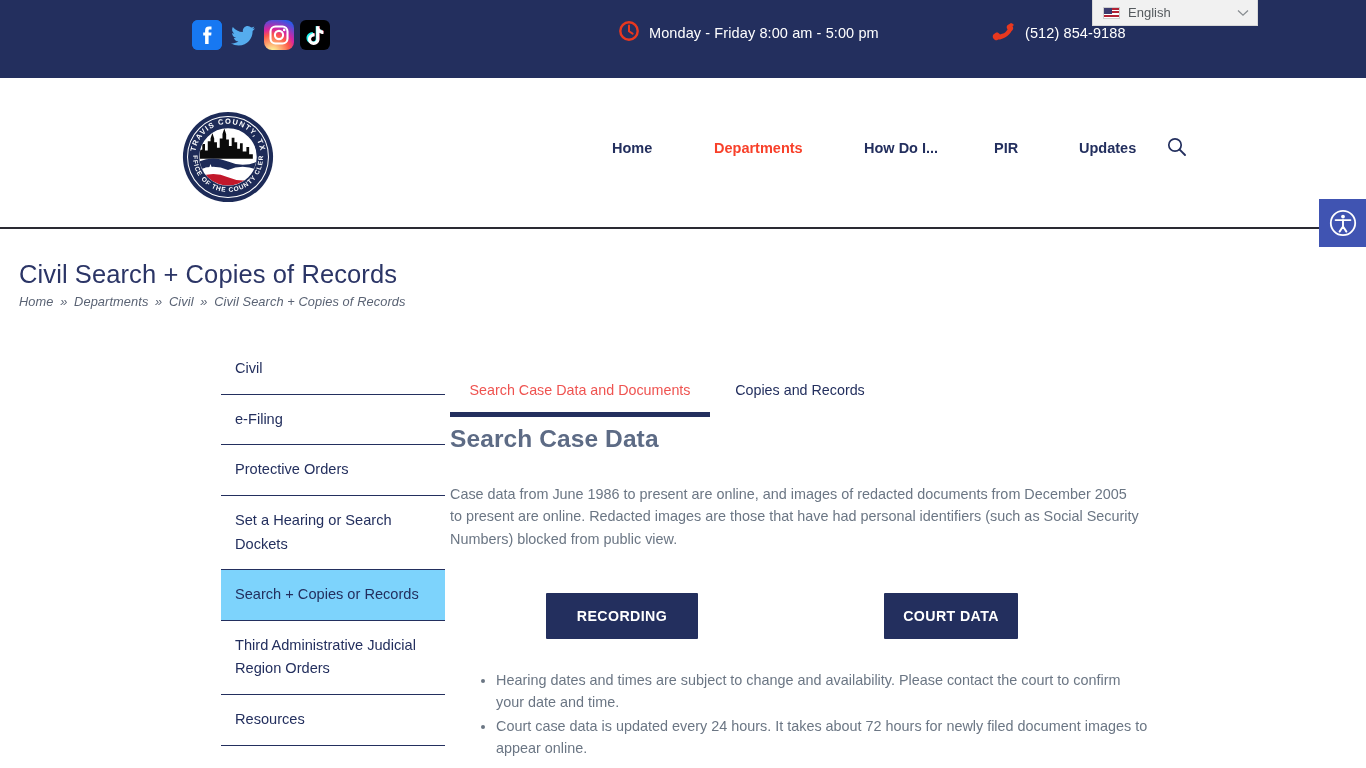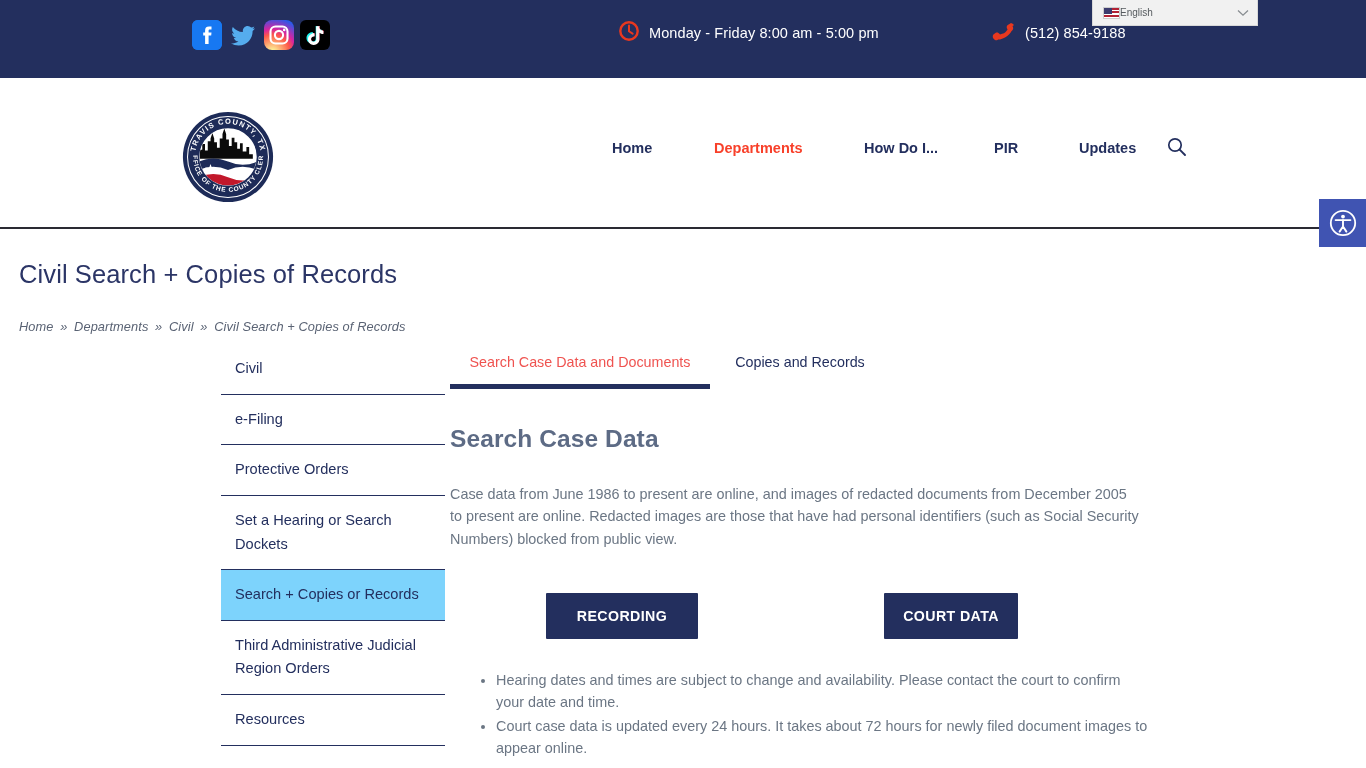--- a/index.html
+++ b/index.html
@@ -68,21 +68,21 @@
   .flag .stripes {
     position: absolute; inset: 0;
     background: repeating-linear-gradient(to bottom,
       #b22234 0px, #b22234 1.7px, #ffffff 1.7px, #ffffff 3.4px);
   }
   .flag .canton {
     position: absolute; left: 0; top: 0; width: 7.5px; height: 6.5px;
     background: #3c3b6e;
   }
   .lang-label {
-    font-size: 10px; color: #555a5e;
+    margin-left: 8px; font-size: 13px; color: #555a5e;
     flex: 1;
   }
   .lang-caret { color: #888d91; font-size: 12px; line-height: 1; }
 
   
   .header {
     position: absolute; left: 0; top: 78px;
     width: 1366px; height: 151px;
     background: #ffffff;
     border-bottom: 2px solid #2a2a33;
@@ -125,21 +125,21 @@
     cursor: pointer;
   }
 
   
   .page-head { position: absolute; left: 19px; top: 260px; }
   .page-title {
     font-size: 25.5px; color: #2b3566; font-weight: 400;
     letter-spacing: .1px; margin: 0;
   }
   .breadcrumb {
-    margin-top: 30px;
+    margin-top: 5px;
     font-size: 12.8px; font-style: italic; color: #5a6374;
     letter-spacing: .1px;
   }
   .breadcrumb .bc-sep { margin: 0 3px; }
   .breadcrumb a { color: #5a6374; text-decoration: none; cursor: pointer; }
 
   
   .sidebar {
     position: absolute; left: 221px; top: 344px;
     width: 224px;
@@ -160,20 +160,21 @@
   
   .tabs {
     position: absolute; left: 450px; top: 348px;
     display: flex; align-items: flex-start;
   }
   .tab {
     font-size: 14.3px; color: #232f5e;
     padding: 6px 0 14px 0;
     cursor: pointer; white-space: nowrap;
     text-align: center;
+    margin-top: 28px;
   }
   .tab.active {
     color: #ef5350;
     border-bottom: 5px solid #232f5e;
   }
 
   
   .content { position: absolute; left: 450px; top: 425px; width: 700px; }
   .content h2 {
     margin: 0; font-size: 24.5px; font-weight: 700;

